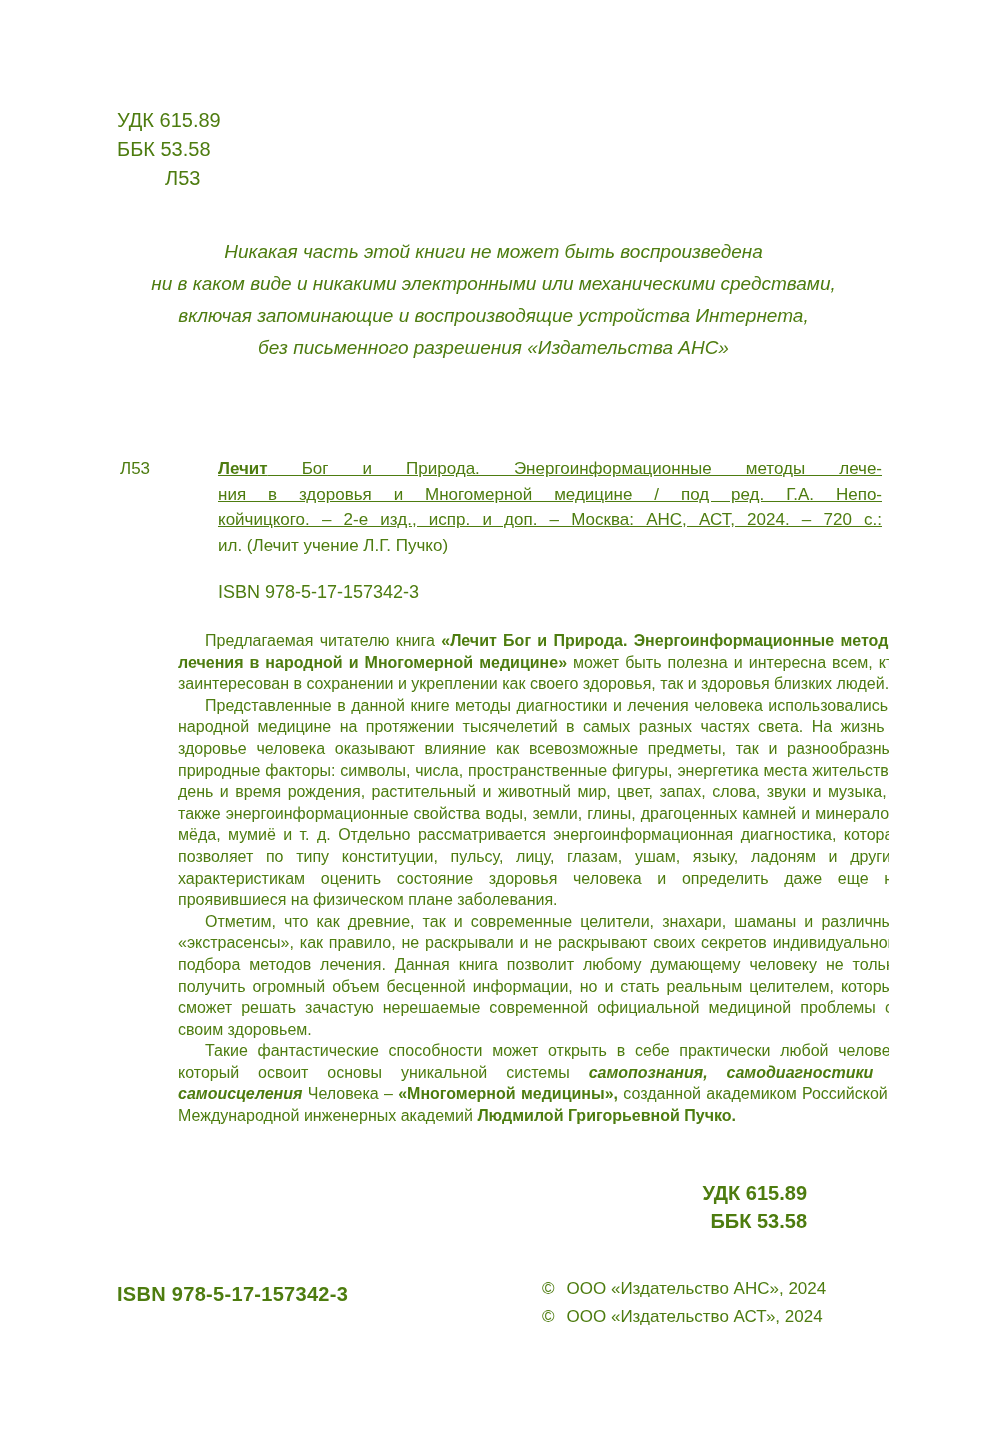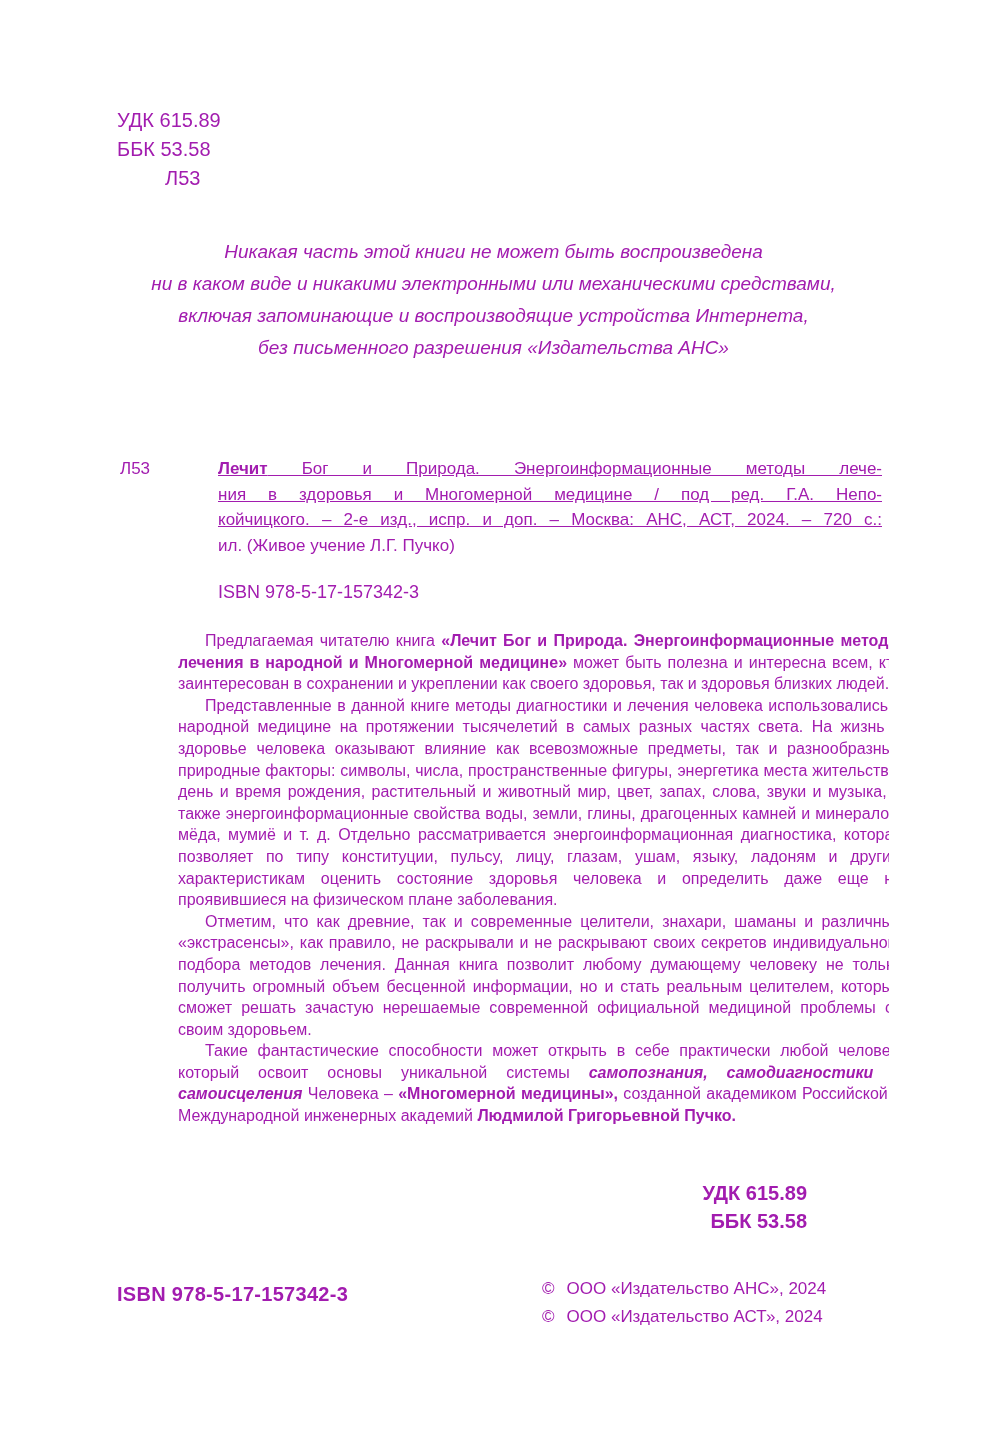--- a/index.html
+++ b/index.html
@@ -1,21 +1,21 @@
 <!DOCTYPE html>
 <html lang="ru"><head>
 <meta charset="utf-8">
 <style>
   html, body { margin: 0; padding: 0; background: #ffffff; }
   #page {
     position: relative;
     width: 889px;
     height: 1447px;
     background: #ffffff;
-    color: #a21caf;
+    color: #4d7c0f;
     font-family: "Liberation Sans", sans-serif;
     overflow: hidden;
   }
 
   
   .top-codes {
     position: absolute;
     left: 117px;
     top: 106px;
     font-size: 20px;
@@ -114,21 +114,21 @@
     <div>включая запоминающие и воспроизводящие устройства Интернета,</div>
     <div>без письменного разрешения «Издательства АНС»</div>
   </div>
 
   <div class="entry">
     <span class="entry-label">Л53</span>
     <div class="entry-text">
       <div class="eline jl"><b>Лечит</b><span> Бог и Природа. Энергоинформационные методы лече-</span></div>
       <div class="eline jl">ния в здоровья и Многомерной медицине / под ред. Г.А. Непо-</div>
       <div class="eline jl">койчицкого. – 2-е изд., испр. и доп. – Москва: АНС, АСТ, 2024. – 720 с.:</div>
-      <div class="eline">ил. (Живое учение Л.Г. Пучко)</div>
+      <div class="eline">ил. (Лечит учение Л.Г. Пучко)</div>
     </div>
     <div class="isbn-top">ISBN 978-5-17-157342-3</div>
   </div>
 
   <div class="annotation">
     <p><span>Предлагаемая читателю книга </span><b>«Лечит Бог и Природа. Энергоинформационные методы лечения в народной и Многомерной медицине»</b><span> может быть полезна и интересна всем, кто заинтересован в сохранении и укреплении как своего здоровья, так и здоровья близких людей.</span></p>
     <p>Представленные в данной книге методы диагностики и лечения человека использовались в народной медицине на протяжении тысячелетий в самых разных частях света. На жизнь и здоровье человека оказывают влияние как всевозможные предметы, так и разнообразные природные факторы: символы, числа, пространственные фигуры, энергетика места жительства, день и время рождения, растительный и животный мир, цвет, запах, слова, звуки и музыка, а также энергоинформационные свойства воды, земли, глины, драгоценных камней и минералов, мёда, мумиё и т. д. Отдельно рассматривается энергоинформационная диагностика, которая позволяет по типу конституции, пульсу, лицу, глазам, ушам, языку, ладоням и другим характеристикам оценить состояние здоровья человека и определить даже еще не проявившиеся на физическом плане заболевания.</p>
     <p>Отметим, что как древние, так и современные целители, знахари, шаманы и различные «экстрасенсы», как правило, не раскрывали и не раскрывают своих секретов индивидуального подбора методов лечения. Данная книга позволит любому думающему человеку не только получить огромный объем бесценной информации, но и стать реальным целителем, который сможет решать зачастую нерешаемые современной официальной медициной проблемы со своим здоровьем.</p>
     <p><span>Такие фантастические способности может открыть в себе практически любой человек, который освоит основы уникальной системы </span><span class="bi">самопознания, самодиагностики и самоисцеления</span><span> Человека – </span><b>«Многомерной медицины»,</b><span> созданной академиком Российской и Международной инженерных академий </span><b>Людмилой Григорьевной Пучко.</b></p>
   </div>

